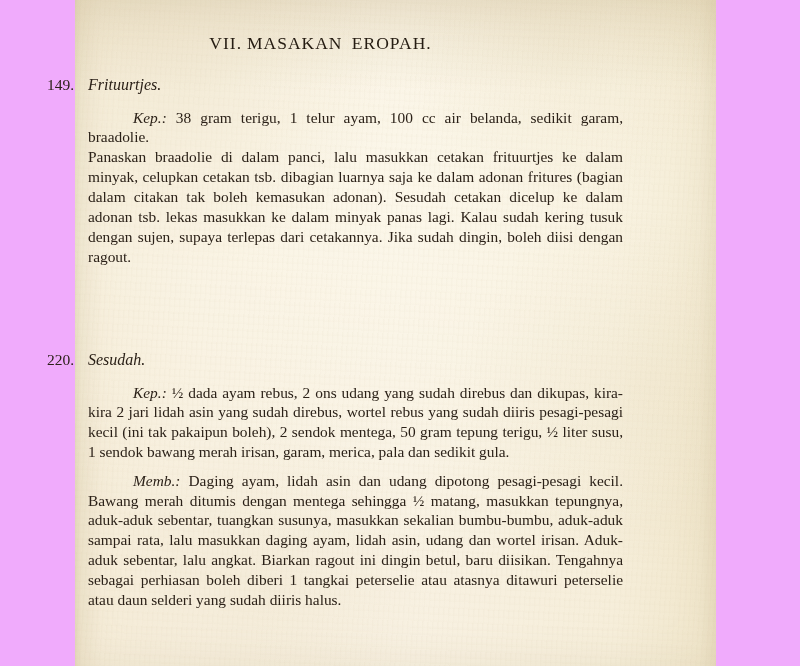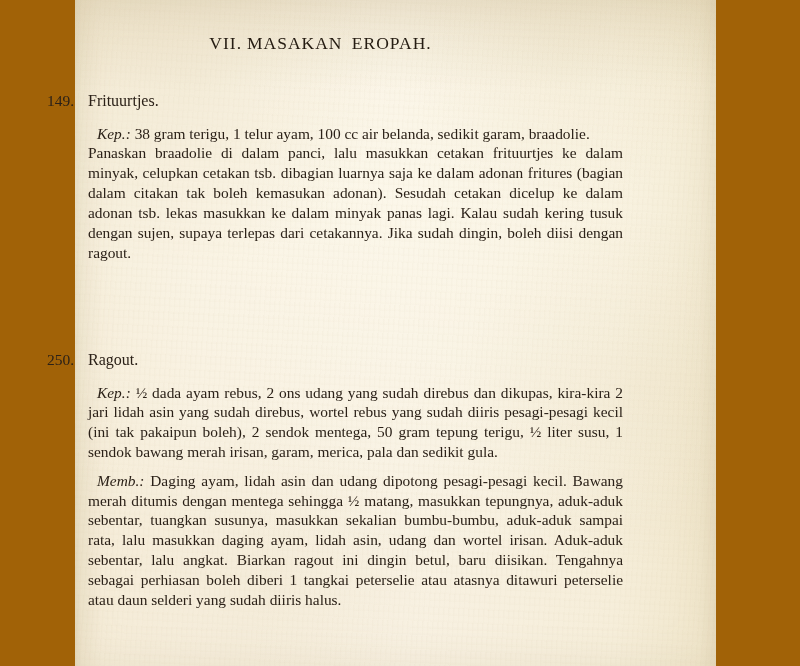--- a/index.html
+++ b/index.html
@@ -13,21 +13,21 @@
     height: 666px;
     overflow: hidden;
     font-family: "Liberation Serif", "DejaVu Serif", serif;
   }
 
   
   #page {
     position: relative;
     width: 800px;
     height: 666px;
-    background: #a16207;
+    background: #f0abfc;
   }
 
   #paper {
     position: absolute;
     left: 75px;
     top: 0;
     width: 641px;
     height: 666px;
     background:
       radial-gradient(ellipse 120% 80% at 50% 30%, rgba(255,252,240,0.55) 0%, rgba(255,252,240,0) 70%),
@@ -100,72 +100,74 @@
     position: absolute;
     left: 47px;
     top: 0;
     font-size: 15.5px;
     color: #2b2118;
   }
   .recipe-name {
     position: absolute;
     left: 88px;
     top: 0;
+    font-style: italic;
     font-size: 16px;
     color: #2b2118;
   }
 
   .para {
     margin: 0;
     padding: 0 18px 0 88px;
     font-size: 15.4px;
     line-height: 19.9px;
     text-align: justify;
     text-align-last: left;
     color: #2b2118;
     -webkit-hyphens: none;
     hyphens: none;
   }
   .para.indent { text-indent: 9px; }
   .para .lbl {
     font-style: italic;
+    margin-left: 36px;
   }
   .para.gap-top { margin-top: 8.5px; }
 
   
   #content { text-rendering: optimizeLegibility; }
 </style>
 </head>
 <body>
 
 <div id="page">
   <div id="paper"></div>
 
   <div id="content">
 
     <div class="chapter-title">
       <span class="numeral">VII.</span><span>MASAKAN EROPAH.</span>
     </div>
 
-    <div class="recipe" style="top:92px;">
+    <div class="recipe" style="top:76px;">
       <div class="recipe-head">
         <span class="recipe-num">149.</span>
         <span class="recipe-name">Frituurtjes.</span>
       </div>
 
       <p class="para indent gap-top"><span class="lbl">Kep.:</span> <span>38 gram terigu, 1 telur ayam, 100 cc air belanda, sedikit garam, braadolie.</span></p>
 
 
       <p class="para"><span>Panaskan braadolie di dalam panci, lalu masukkan cetakan frituurtjes ke dalam minyak, celupkan cetakan tsb. dibagian luarnya saja ke dalam adonan fritures (bagian dalam citakan tak boleh kemasukan adonan). Sesudah cetakan dicelup ke dalam adonan tsb. lekas masukkan ke dalam minyak panas lagi. Kalau sudah kering tusuk dengan sujen, supaya terlepas dari cetakannya. Jika sudah dingin, boleh diisi dengan ragout.</span></p>
     </div>
 
     <div class="recipe" style="top:351px;">
       <div class="recipe-head">
-        <span class="recipe-num">250.</span>
-        <span class="recipe-name">Ragout.</span>
+        <span class="recipe-num">220.</span>
+        <span class="recipe-name">Sesudah.</span>
       </div>
 
       <p class="para indent gap-top"><span class="lbl">Kep.:</span> <span>½ dada ayam rebus, 2 ons udang yang sudah direbus dan dikupas, kira-kira 2 jari lidah asin yang sudah direbus, wortel rebus yang sudah diiris pesagi-pesagi kecil (ini tak pakaipun boleh), 2 sendok mentega, 50 gram tepung terigu, ½ liter susu, 1 sendok bawang merah irisan, garam, merica, pala dan sedikit gula.</span></p>
 
       <p class="para indent gap-top"><span class="lbl">Memb.:</span> <span>Daging ayam, lidah asin dan udang dipotong pesagi-pesagi kecil. Bawang merah ditumis dengan mentega sehingga ½ matang, masukkan tepungnya, aduk-aduk sebentar, tuangkan susunya, masukkan sekalian bumbu-bumbu, aduk-aduk sampai rata, lalu masukkan daging ayam, lidah asin, udang dan wortel irisan. Aduk-aduk sebentar, lalu angkat. Biarkan ragout ini dingin betul, baru diisikan. Tengahnya sebagai perhiasan boleh diberi 1 tangkai peterselie atau atasnya ditawuri peterselie atau daun selderi yang sudah diiris halus.</span></p>
     </div>
 
   </div>
 </div>
 

